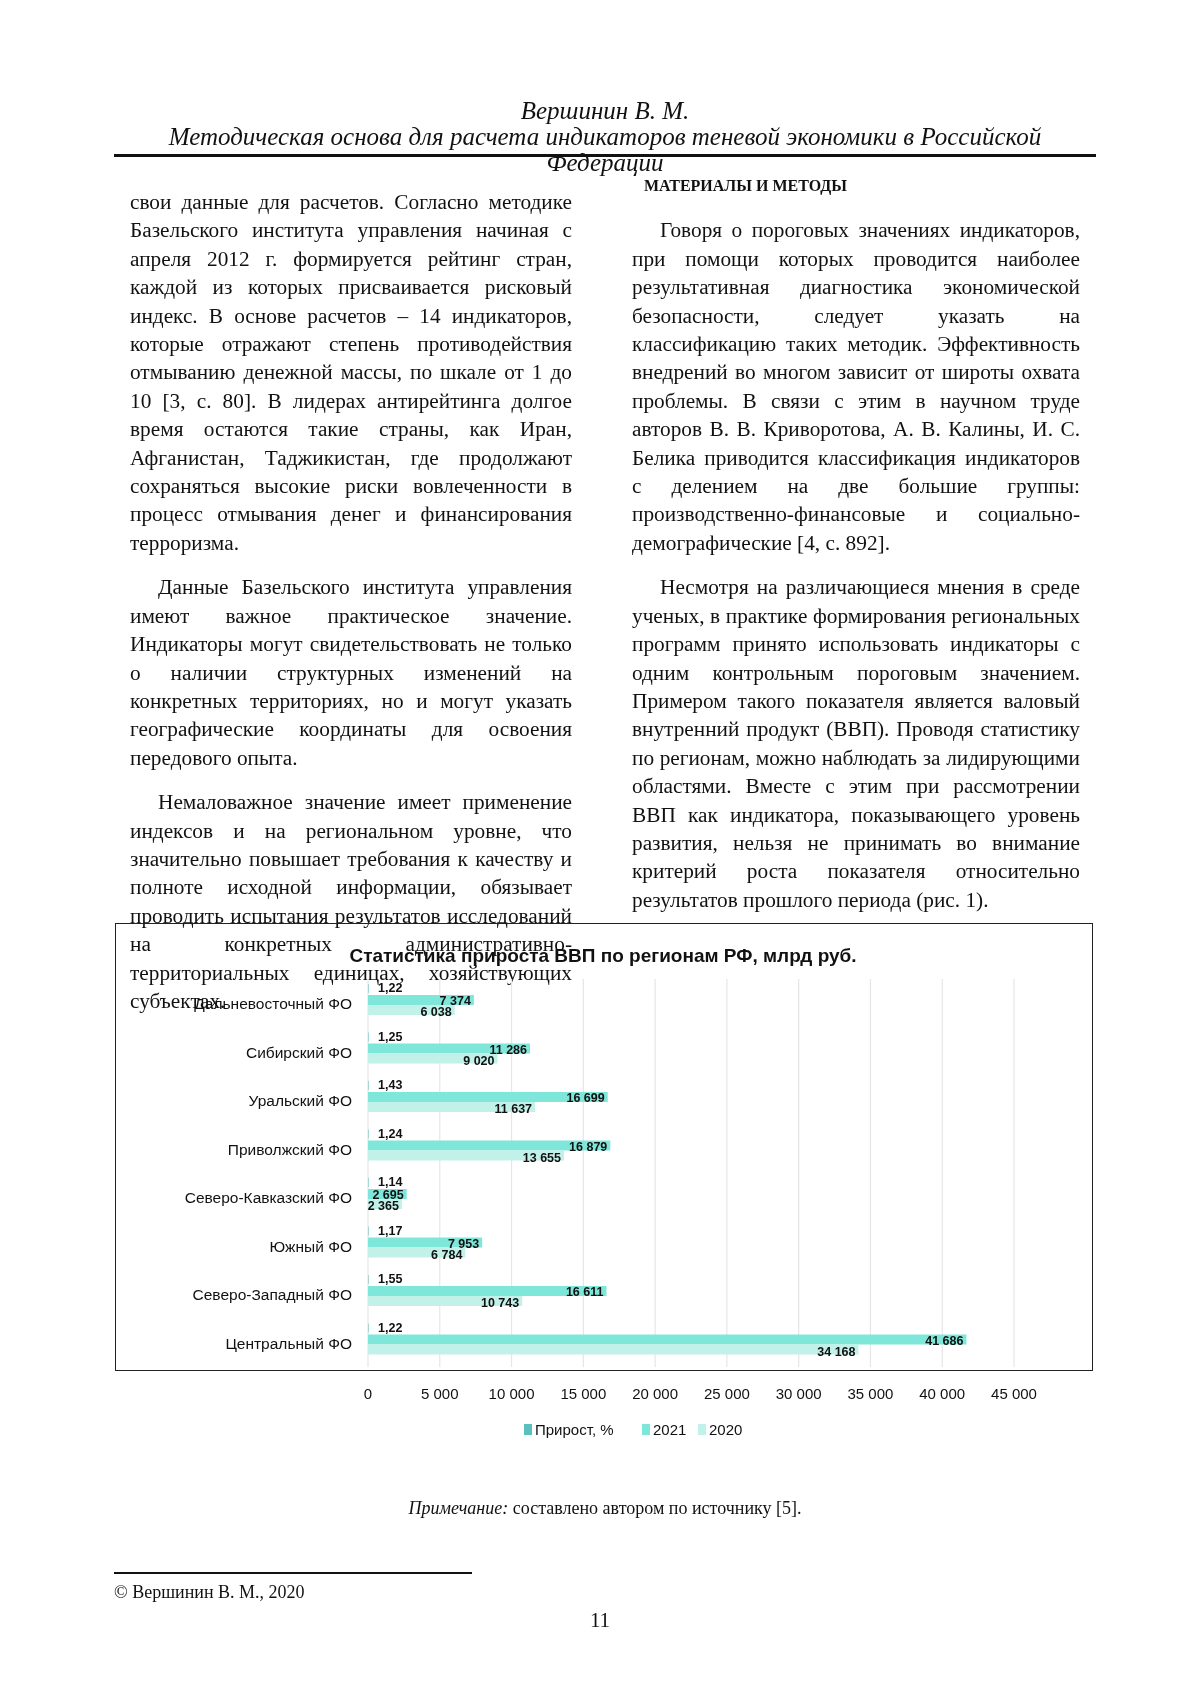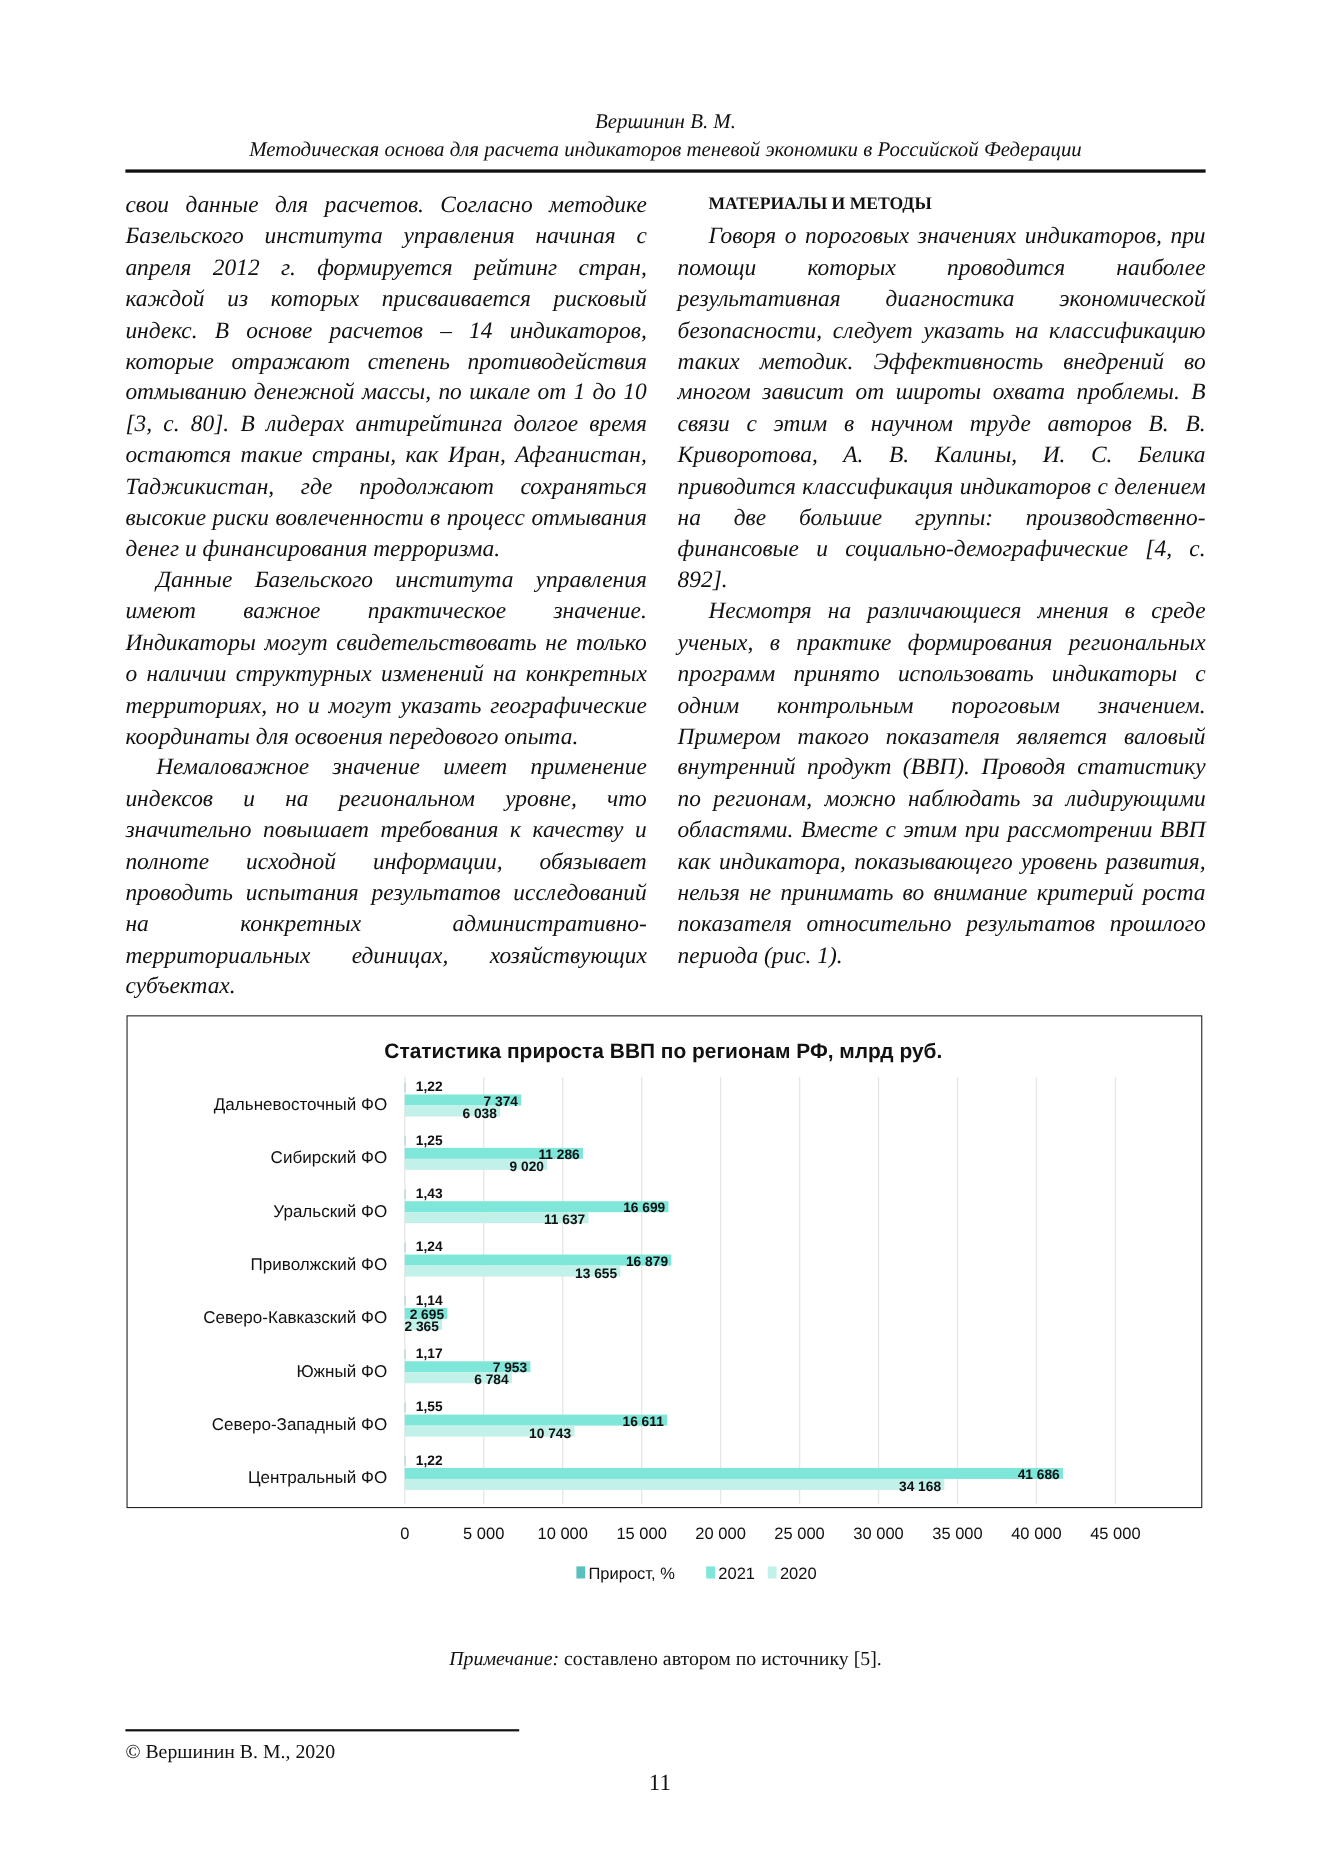--- a/index.html
+++ b/index.html
@@ -1,24 +1,24 @@
 <!DOCTYPE html>
 <html><head>
 <meta charset="utf-8">
 <style>
   html, body { margin: 0; padding: 0; background: #ffffff; }
   body { width: 1200px; height: 1697px; position: relative; overflow: hidden; color: #111; }
 
-  #header { position: absolute; left: 114px; top: 98px; width: 982px; text-align: center; font-family: "Liberation Serif", serif; font-style: italic; font-size: 19px; line-height: 26px; }
+  #header { position: absolute; left: 114px; top: 98px; width: 982px; text-align: center; font-family: "Liberation Serif", serif; font-style: italic; font-size: 25px; line-height: 26px; }
   #header-rule { position: absolute; left: 114px; top: 154px; width: 982px; height: 3px; background: #111; }
 
   .col { position: absolute; top: 172px; font-family: "Liberation Serif", serif; font-size: 21.3px; line-height: 28.4px; text-align: justify; }
   #col-left { left: 114px; width: 474px; }
   #col-right { left: 616px; width: 480px; }
-  .col p { margin: 0; text-indent: 0; font-style: italic; }
+  .col p { margin: 16px; text-indent: 0; }
   .col p.ind { text-indent: 28px; }
   .col p.first { text-indent: 0; }
   .col h3 { margin: 0; font-size: 16px; font-weight: bold; text-indent: 28px; line-height: 28.4px; }
 
   #chart-frame { position: absolute; left: 115px; top: 923px; width: 978px; height: 448px; border: 1.5px solid #222; box-sizing: border-box; }
   #chart-svg { position: absolute; left: 0; top: 0; }
 
   #caption { position: absolute; left: 114px; top: 1496px; width: 982px; text-align: center; font-family: "Liberation Serif", serif; font-size: 18px; line-height: 24px; }
   #caption .title { font-weight: bold; }
   #caption .note-label { font-style: italic; }

